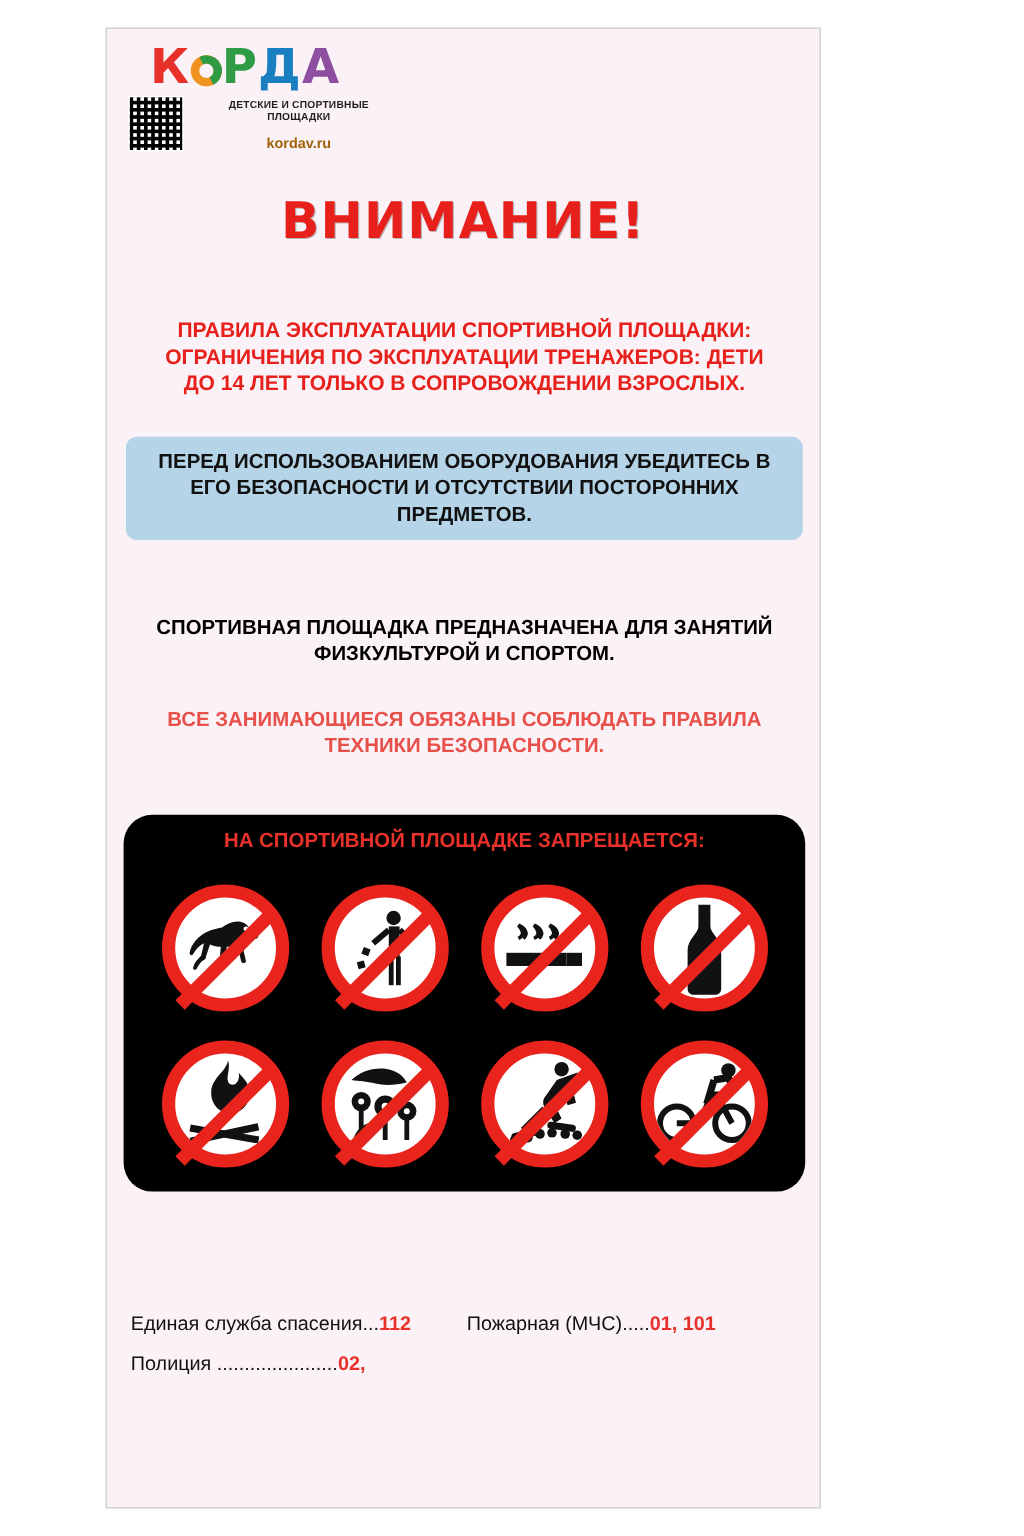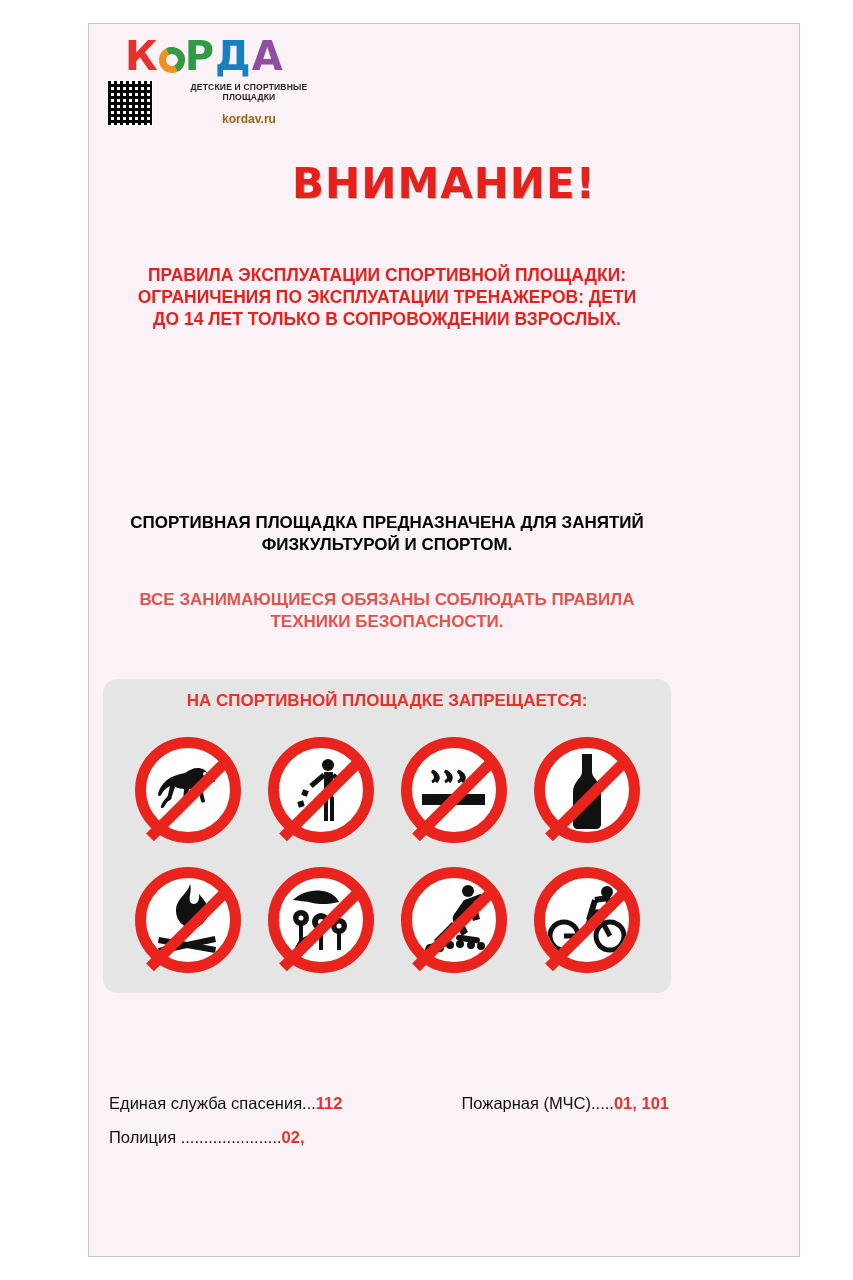--- a/index.html
+++ b/index.html
@@ -14,21 +14,21 @@
     position: relative;
     width: 853px;
     height: 1280px;
     background: #ffffff;
     overflow: hidden;
   }
   .poster {
     position: absolute;
     left: 88px;
     top: 23px;
-    width: 712px;
+    width: 596px;
     height: 1234px;
     background: #faf2f7;
     border: 1px solid #c9c9c9;
     box-sizing: border-box;
   }
 
   
   .logo-block {
     position: absolute;
     left: 18px;
@@ -169,22 +169,22 @@
     line-height: 22px;
   }
 
   
   .pro-panel {
     position: absolute;
     left: 14px;
     top: 655px;
     width: 568px;
     height: 314px;
-    background: #e5e5e5;
-    border-radius: 14px;
+    background: #000000;
+    border-radius: 24px;
   }
   .pro-title {
     position: absolute;
     left: 0; right: 0;
     top: 12px;
     text-align: center;
     color: #e8312a;
     font-weight: bold;
     font-size: 17px;
   }
@@ -248,21 +248,21 @@
     top: 1070px;
     width: 560px;
     display: grid;
     grid-template-columns: 1fr 1fr;
     row-gap: 15px;
     font-size: 16.5px;
     color: #111;
     font-weight: normal;
   }
   .emerg .cell { white-space: nowrap; }
-  .emerg .right { text-align: right; }
+  .emerg .right { }
   .num { color: #e8312a; font-weight: bold; }
 </style>
 </head>
 <body>
 
 <div class="page">
   <div class="poster">
 
     <div class="logo-block">
       <div class="logo-word">
@@ -270,20 +270,21 @@
       </div>
       <div class="qr"></div>
       <div class="logo-sub">ДЕТСКИЕ И СПОРТИВНЫЕ ПЛОЩАДКИ</div>
       <div class="logo-site">kordav.ru</div>
     </div>
 
     <div class="attention">ВНИМАНИЕ!</div>
 
     <div class="rules-head">ПРАВИЛА ЭКСПЛУАТАЦИИ СПОРТИВНОЙ ПЛОЩАДКИ: ОГРАНИЧЕНИЯ ПО ЭКСПЛУАТАЦИИ ТРЕНАЖЕРОВ: ДЕТИ ДО 14 ЛЕТ ТОЛЬКО В СОПРОВОЖДЕНИИ ВЗРОСЛЫХ.</div>
 
+    <div class="blue-box">ПЕРЕД ИСПОЛЬЗОВАНИЕМ  ОБОРУДОВАНИЯ УБЕДИТЕСЬ В ЕГО БЕЗОПАСНОСТИ И ОТСУТСТВИИ ПОСТОРОННИХ ПРЕДМЕТОВ.</div>
 
     <div class="purpose">СПОРТИВНАЯ ПЛОЩАДКА ПРЕДНАЗНАЧЕНА ДЛЯ ЗАНЯТИЙ ФИЗКУЛЬТУРОЙ И СПОРТОМ.</div>
     <div class="safety">ВСЕ ЗАНИМАЮЩИЕСЯ ОБЯЗАНЫ СОБЛЮДАТЬ ПРАВИЛА ТЕХНИКИ БЕЗОПАСНОСТИ.</div>
 
     <div class="pro-panel">
       <div class="pro-title">НА СПОРТИВНОЙ ПЛОЩАДКЕ ЗАПРЕЩАЕТСЯ:</div>
       <div class="icon-grid">
 
         <div class="ban">
           <div class="glyph">

